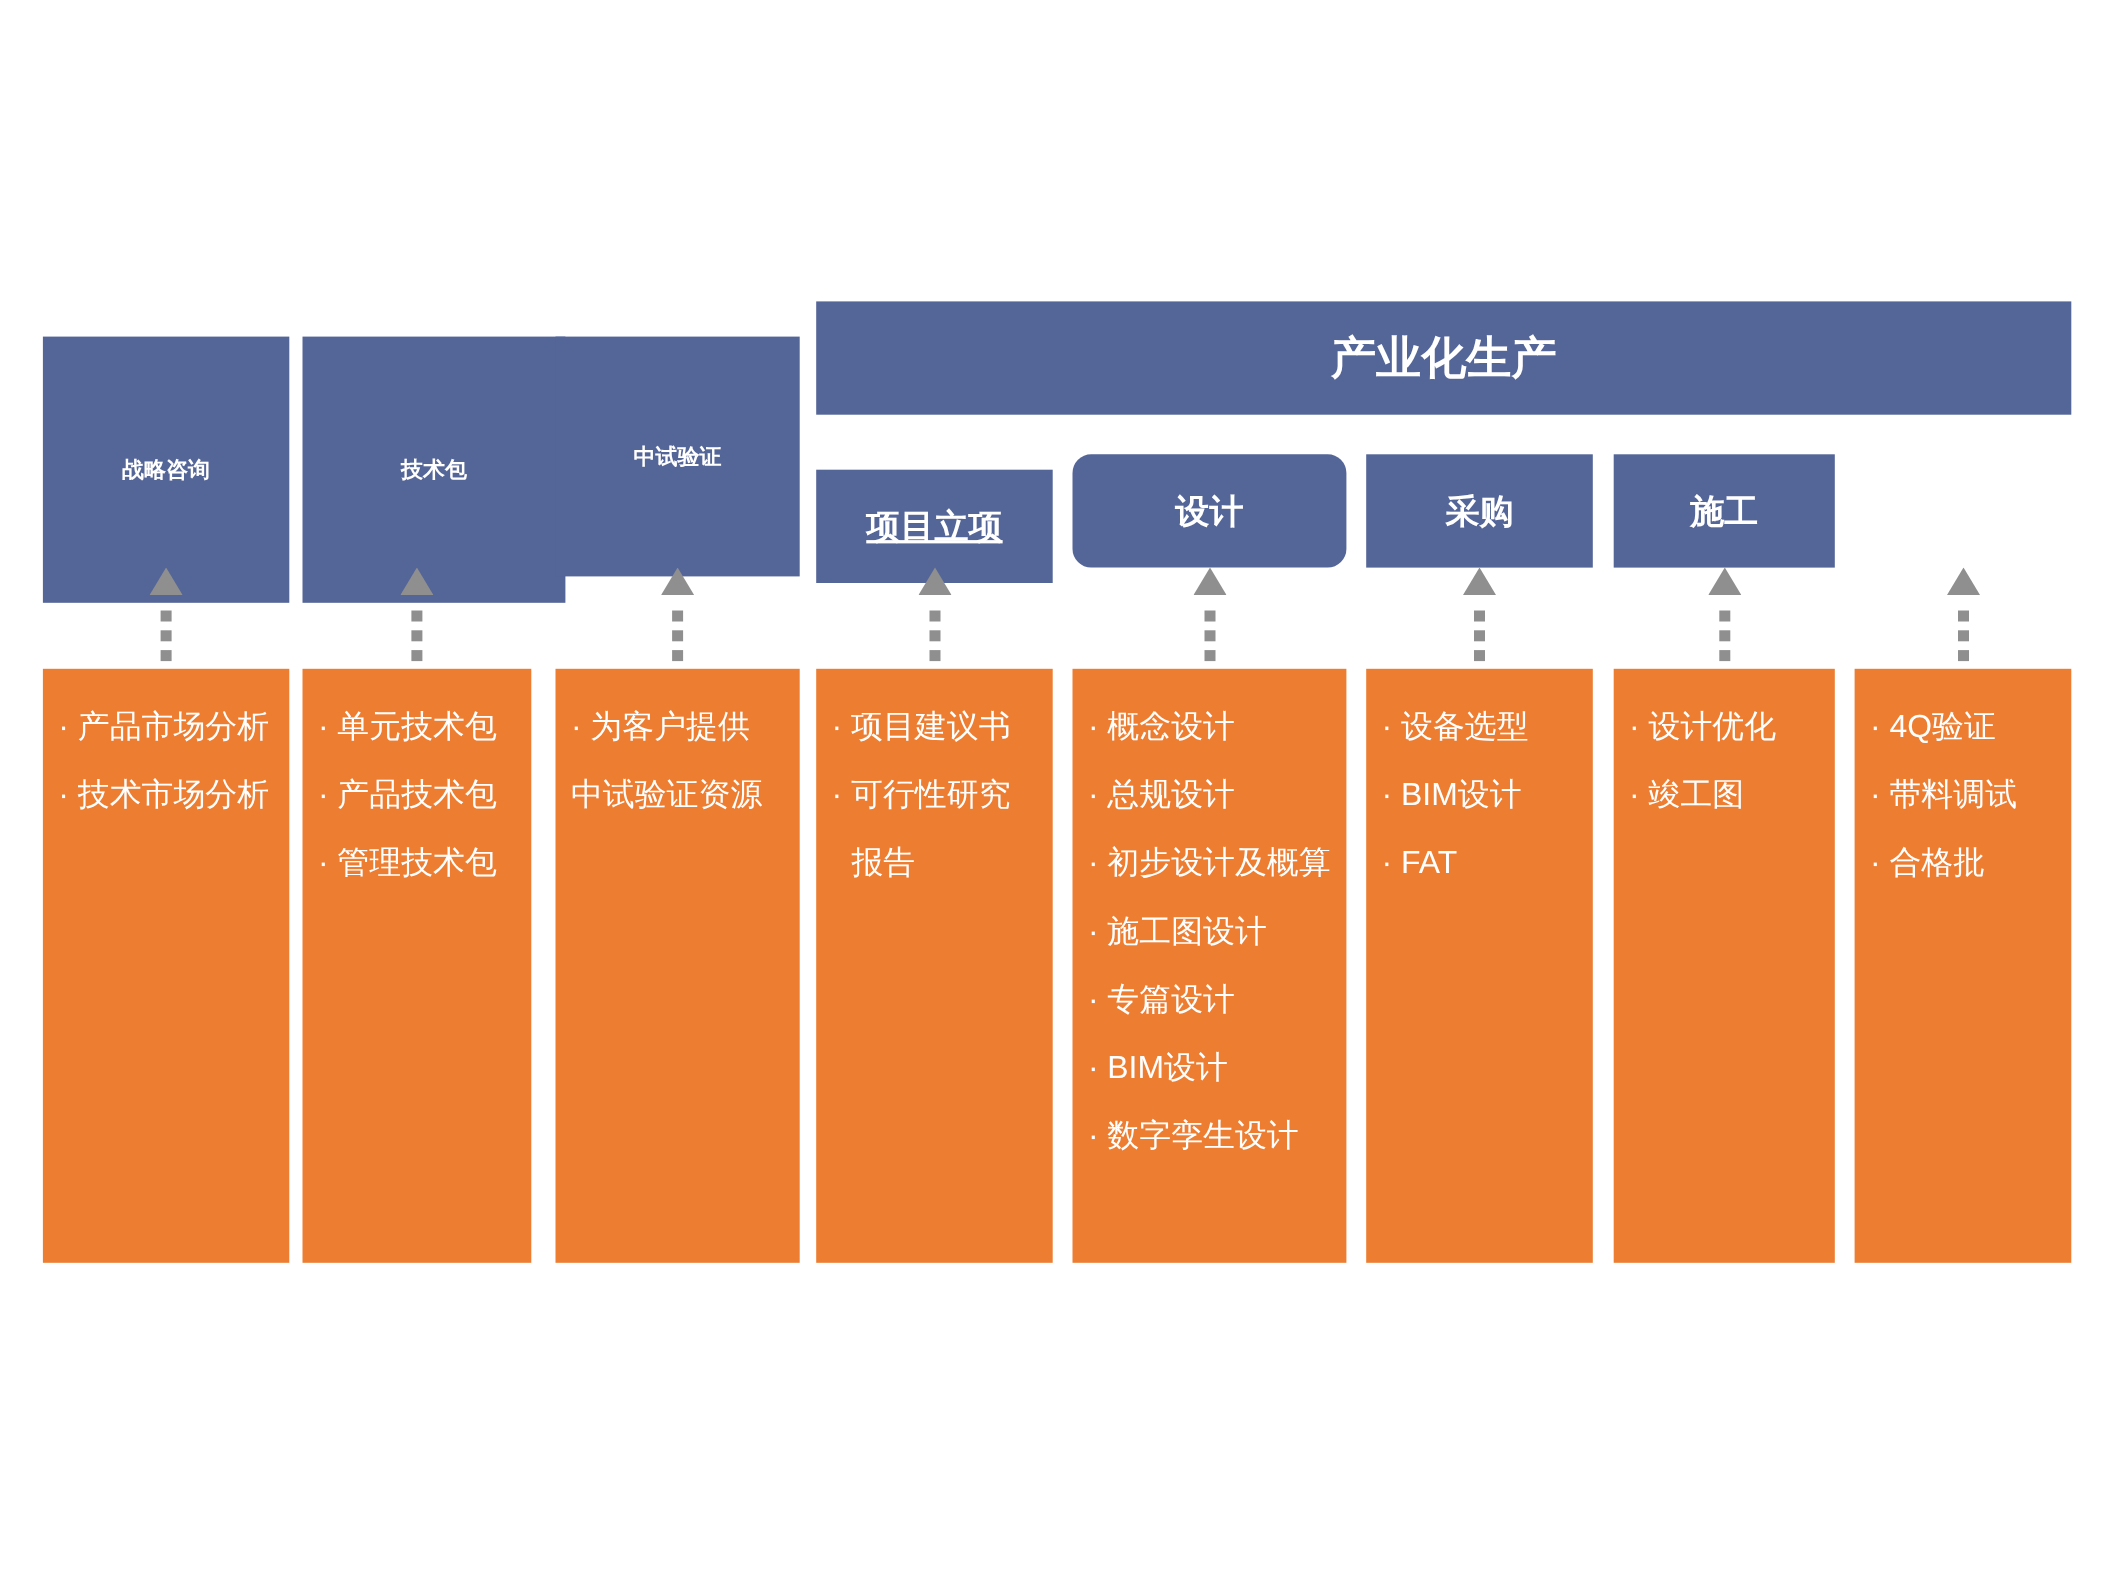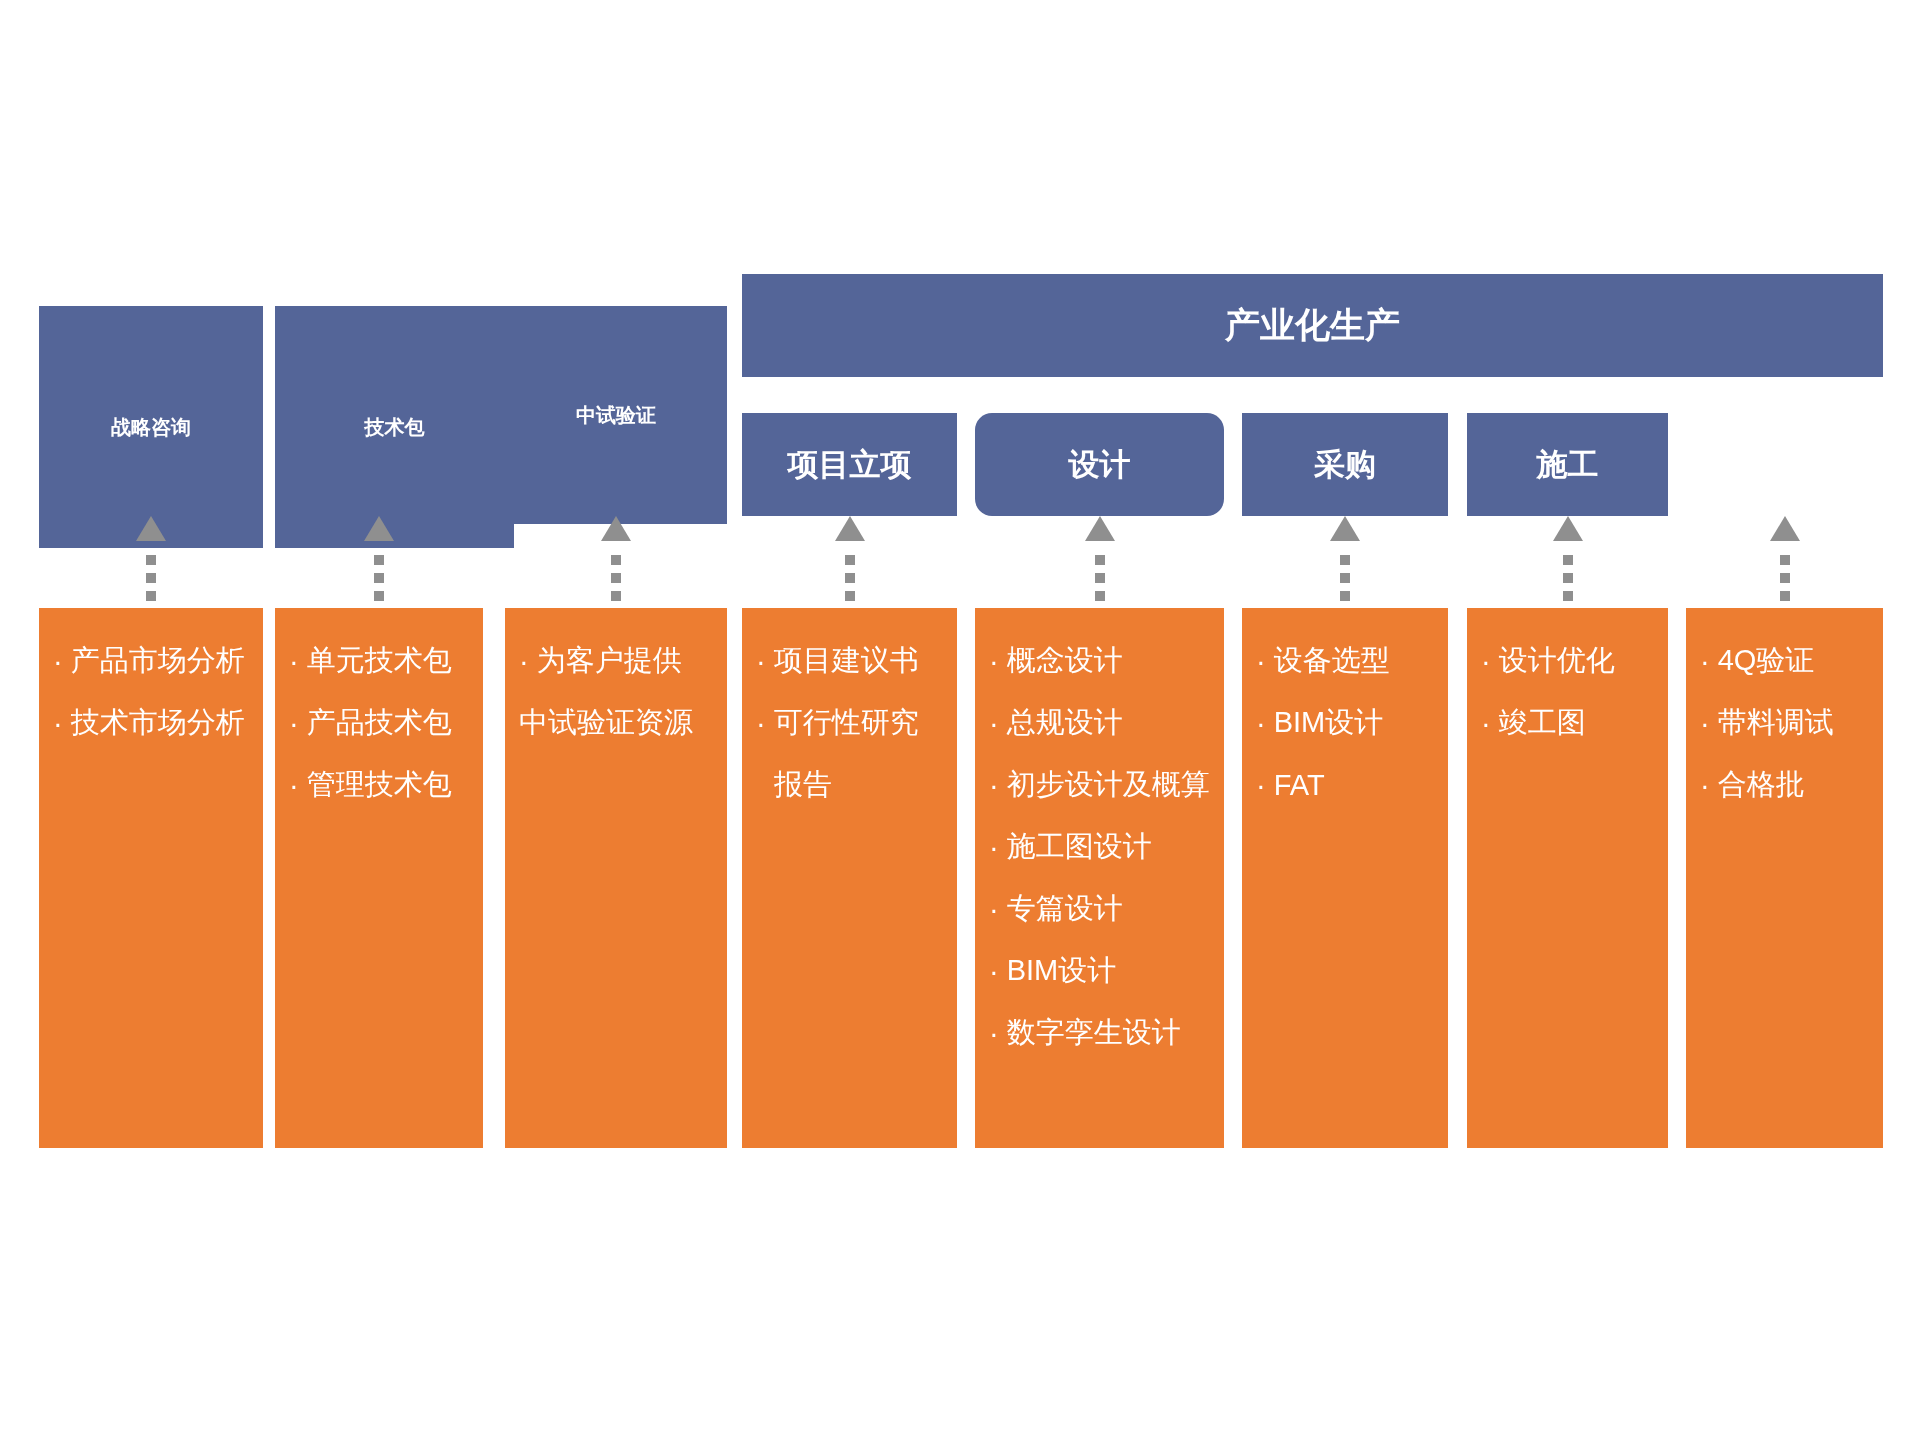--- a/index.html
+++ b/index.html
@@ -21,21 +21,21 @@
   
   .stage{
     position:absolute;
     background:var(--blue);
     color:var(--fill-text);
     display:flex;align-items:center;justify-content:center;
     text-align:center;
     font-weight:bold;
   }
   .stage-big{font-size:20px;margin-top:32px;}
-  .stage-bar{font-size:35px;}
+  .stage-bar{font-size:41px;}
   .stage-sub{font-size:31px;line-height:40px;}
   .stage-sub .lbl{white-space:pre-line;}
   
   .arrow{
     position:absolute;
     top:516px;height:92px;width:30px;
     display:flex;flex-direction:column;align-items:center;
     overflow:hidden;
   }
   .arrow-head{
@@ -83,21 +83,21 @@
     <span class="lbl">技术包</span>
   </div>
   <div class="stage stage-big" style="left:505px;top:274px;width:222px;height:218px;">
     <span class="lbl">中试验证</span>
   </div>
 
   <div class="stage stage-bar" style="left:742px;top:274px;width:1141px;height:103px;">
     <span class="lbl">产业化生产</span>
   </div>
 
-  <div class="stage stage-sub" style="left:742px;top:413px;width:215px;height:103px;">
+  <div class="stage stage-sub" style="left:742px;top:427px;width:215px;height:103px;text-decoration:underline;">
     <span class="lbl">项目立项</span>
   </div>
   <div class="stage stage-sub" style="left:975px;top:413px;width:249px;height:103px;border-radius:17px;">
     <span class="lbl">设计</span>
   </div>
   <div class="stage stage-sub" style="left:1242px;top:413px;width:206px;height:103px;">
     <span class="lbl">采购</span>
   </div>
   <div class="stage stage-sub" style="left:1467px;top:413px;width:201px;height:103px;">
     <span class="lbl">施工</span>

